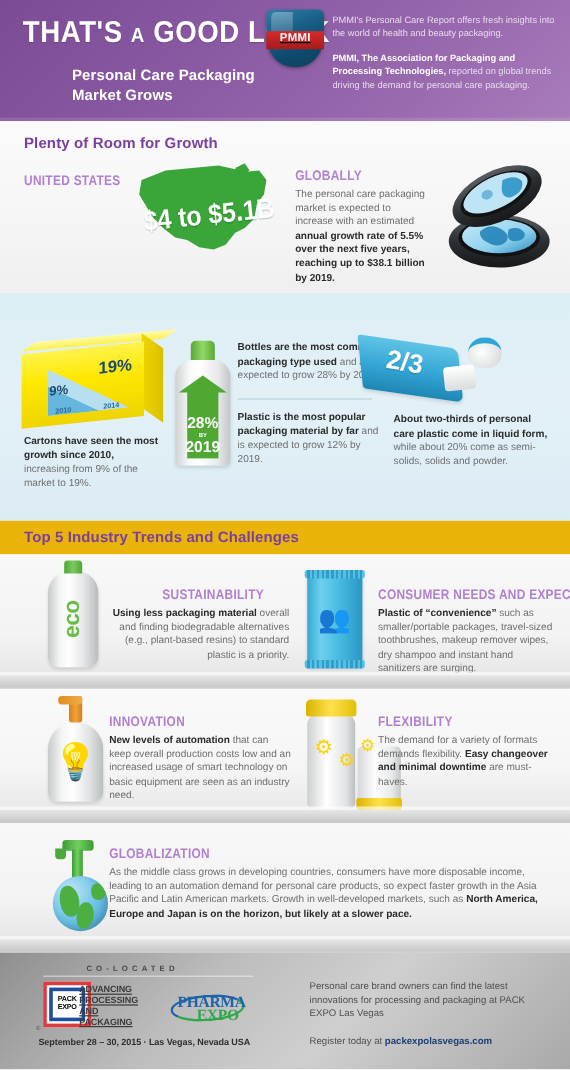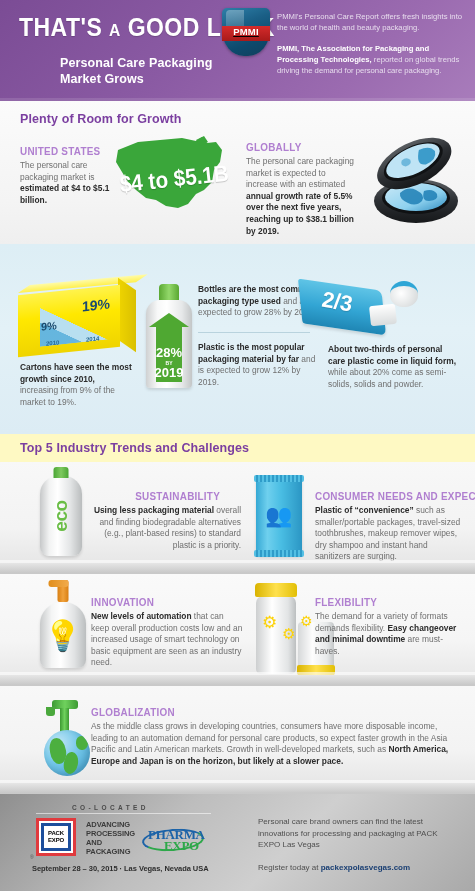--- a/index.html
+++ b/index.html
@@ -98,21 +98,21 @@
     background: linear-gradient(180deg,#fbfbfb 0%, #f4f4f4 70%, #efefef 100%);
   }
   .sec-boxes {
     position: relative;
     height: 190px;
     background: linear-gradient(180deg,#ddeef5 0%, #e3f1f7 45%, #dcecf4 100%);
   }
   .sec-trends-head {
     position: relative;
     height: 28px;
-    background: #fef9c3;
+    background: #eab308;
   }
   .trend-row {
     position: relative;
     height: 112px;
     background: linear-gradient(180deg,#f8f8f8 0%, #f3f3f3 60%, #e8e8e8 88%, #d9d9d9 96%, #cfcfcf 100%);
     border-bottom: 1px solid #c9c9c9;
   }
   .trend-row.alt {
     background: linear-gradient(180deg,#fafafa 0%, #f5f5f5 60%, #eaeaea 88%, #dcdcdc 96%, #d2d2d2 100%);
   }
@@ -447,23 +447,24 @@
   .packexpo .inner {
     width: 30px; height: 28px;
     border: 3px solid #1c4e9c;
     display:flex; flex-direction:column; align-items:center; justify-content:center;
     line-height: 7px;
   }
   .packexpo .inner span {
     font-size: 6px; font-weight: bold; color: #000; letter-spacing: -0.2px;
   }
   .advancing {
-    position: absolute; left: 86px; top: 26px;
+    position: absolute; left: 66px; top: 26px;
     color: #3b3b3b; font-size: 7.5px; font-weight: bold; line-height: 9px;
     letter-spacing: -0.1px;
+    text-decoration: underline;
   }
   .pharmaexpo {
     position: absolute; left: 134px; top: 33px;
     width: 76px; height: 26px;
   }
   .pharmaexpo .pe-text {
     position: absolute; left: 14px; top: 0;
     color: #1c63a8; font-family: "Liberation Serif", serif;
     font-size: 13px; font-weight: bold; letter-spacing: -0.3px;
   }
@@ -521,23 +522,20 @@
         <b>PMMI, The Association for Packaging and Processing Technologies,</b><span> reported on global trends driving the demand for personal care packaging.</span>
       </p>
     </div>
   </div>
 
   <div class="sec-growth">
     <div class="section-title abs" id="growth-title">Plenty of Room for Growth</div>
 
     <div class="abs us-block">
       <div class="kicker">UNITED STATES</div>
-      <div class="body-txt">
-        <span>The personal care packaging market is </span><b>estimated at $4 to $5.1 billion.</b>
-      </div>
     </div>
 
     <div class="abs usmap">
       <svg width="122" height="98" viewBox="0 0 122 98">
         <path fill="#3aa63a" d="M10,22 L30,14 L52,12 L74,10 L88,13 L94,9 L99,15 L108,14 L114,22
           L112,34 L106,42 L104,54 L96,62 L88,66 L80,76 L70,80 L58,78 L48,72 L38,70
           L28,62 L20,54 L14,44 L8,34 Z"></path>
         <path fill="#3aa63a" d="M88,12 L96,8 L100,14 L92,18 Z"></path>
       </svg>
       <div class="usmap-label">$4 to $5.1B</div>

